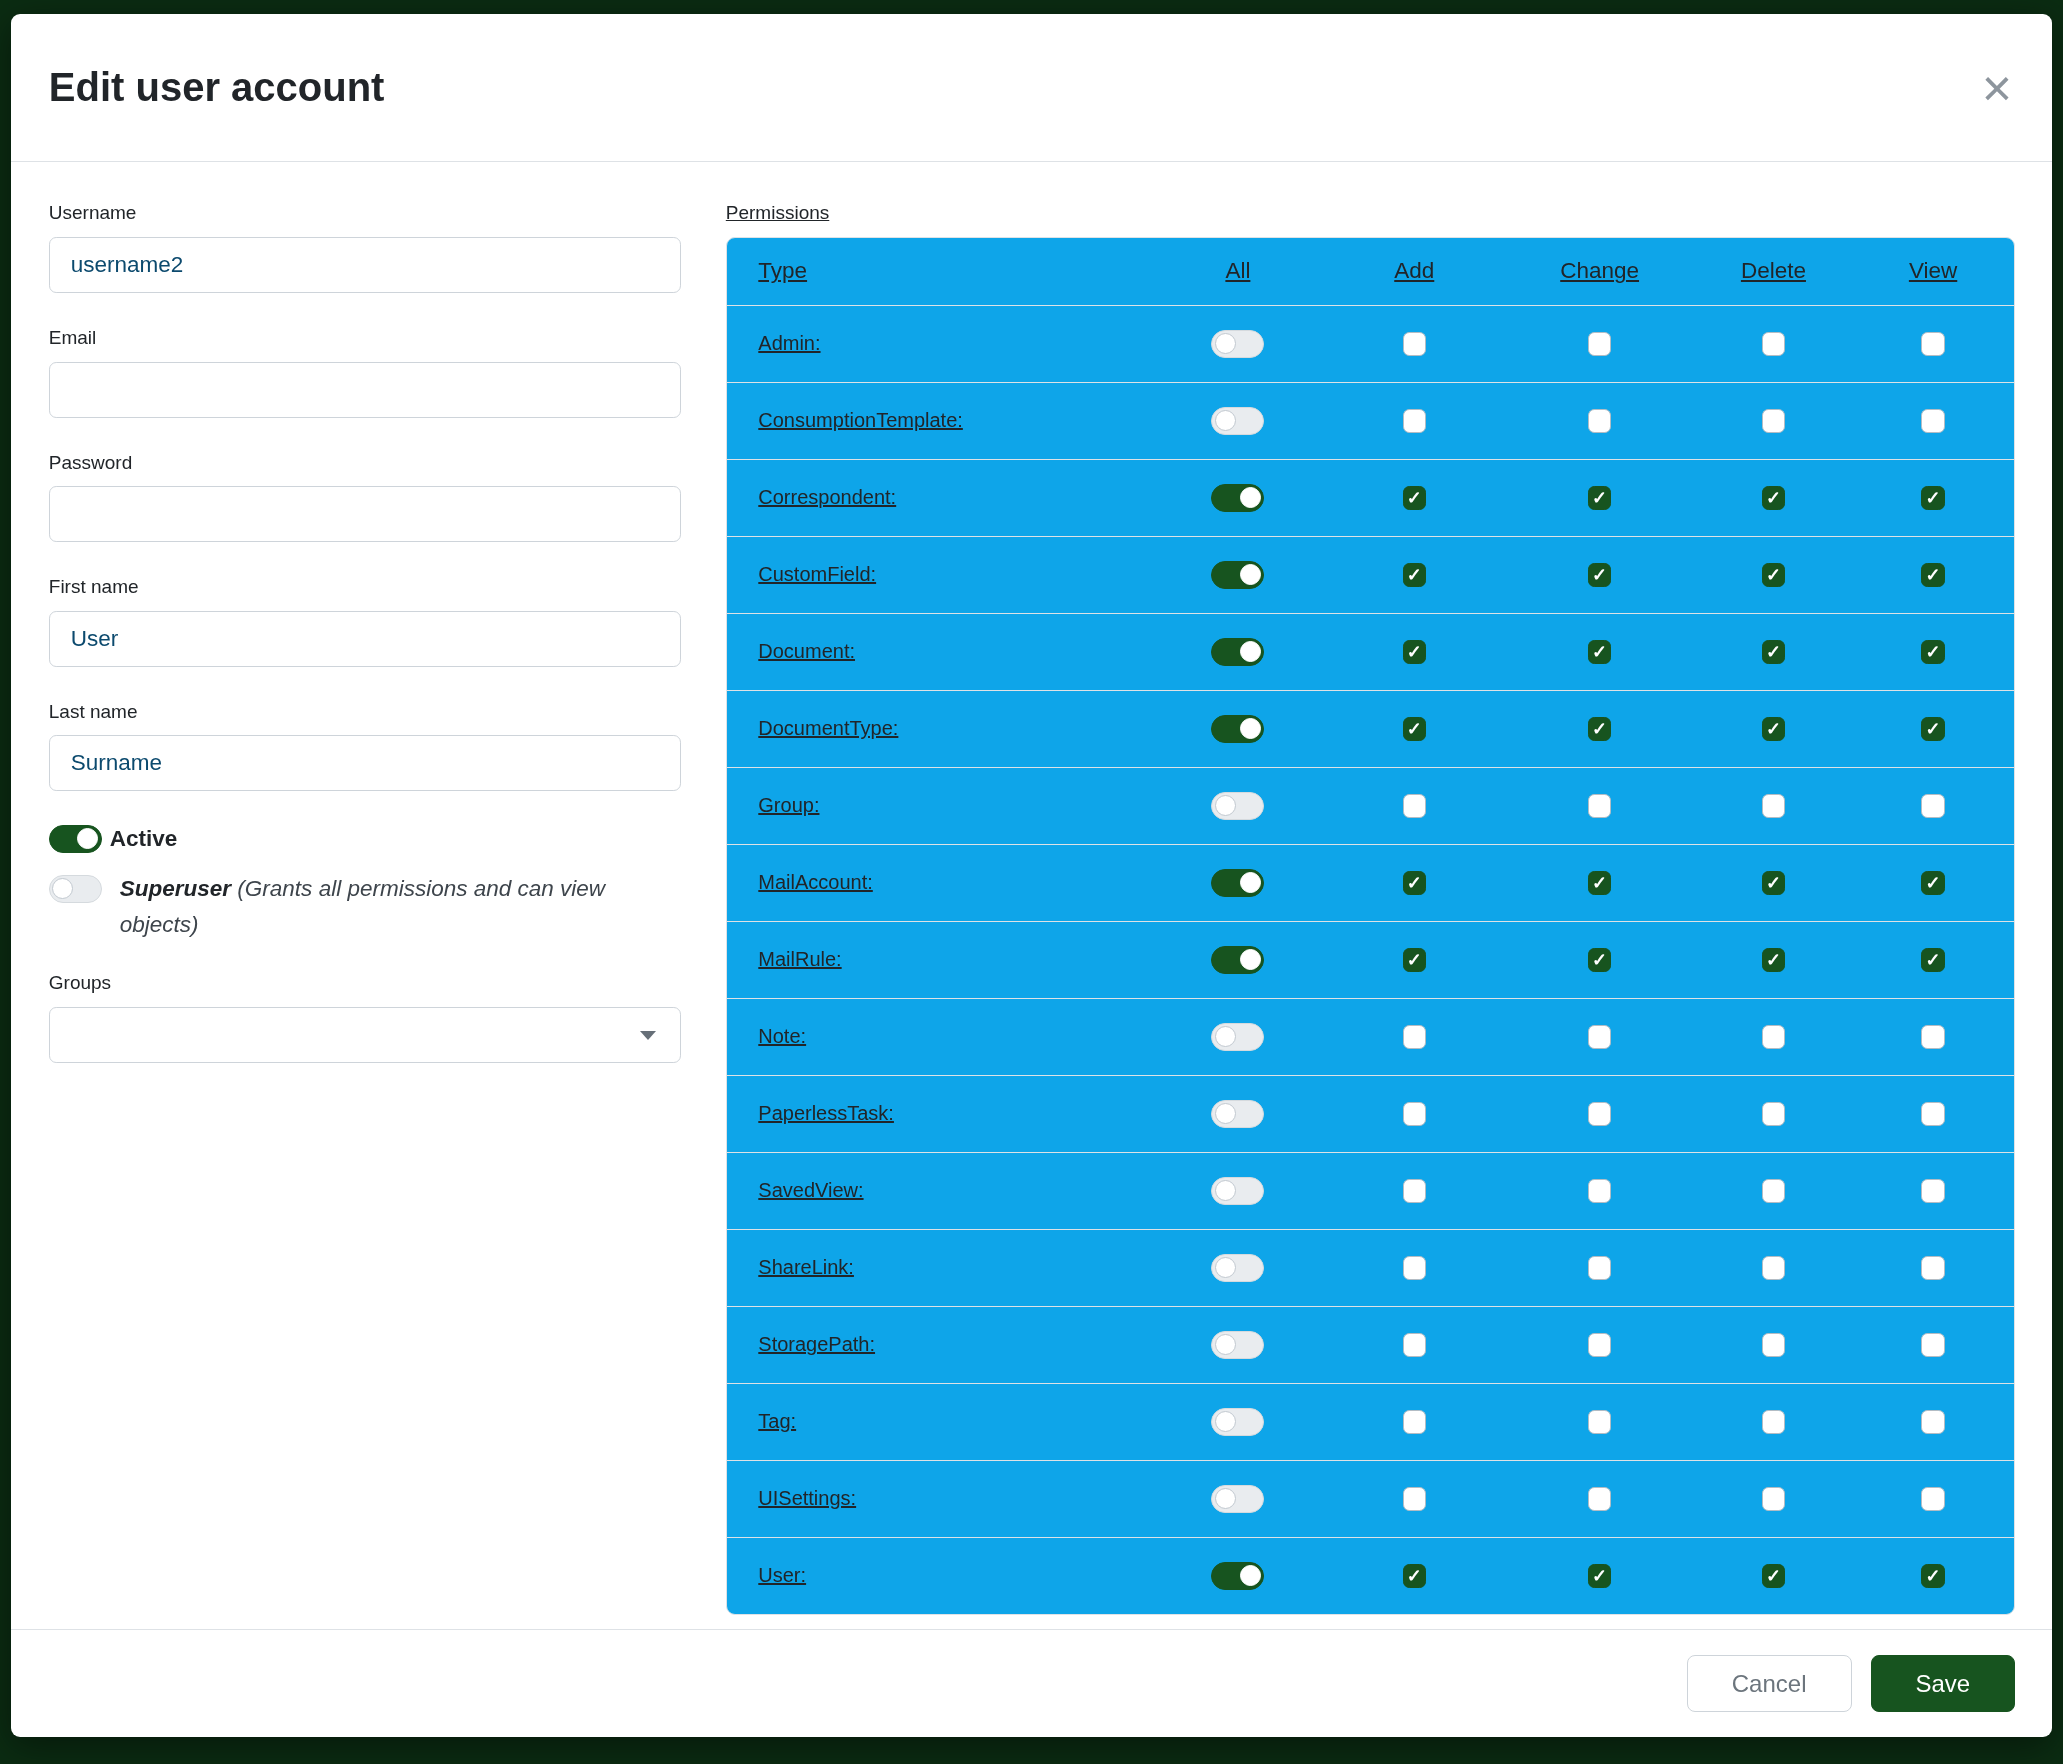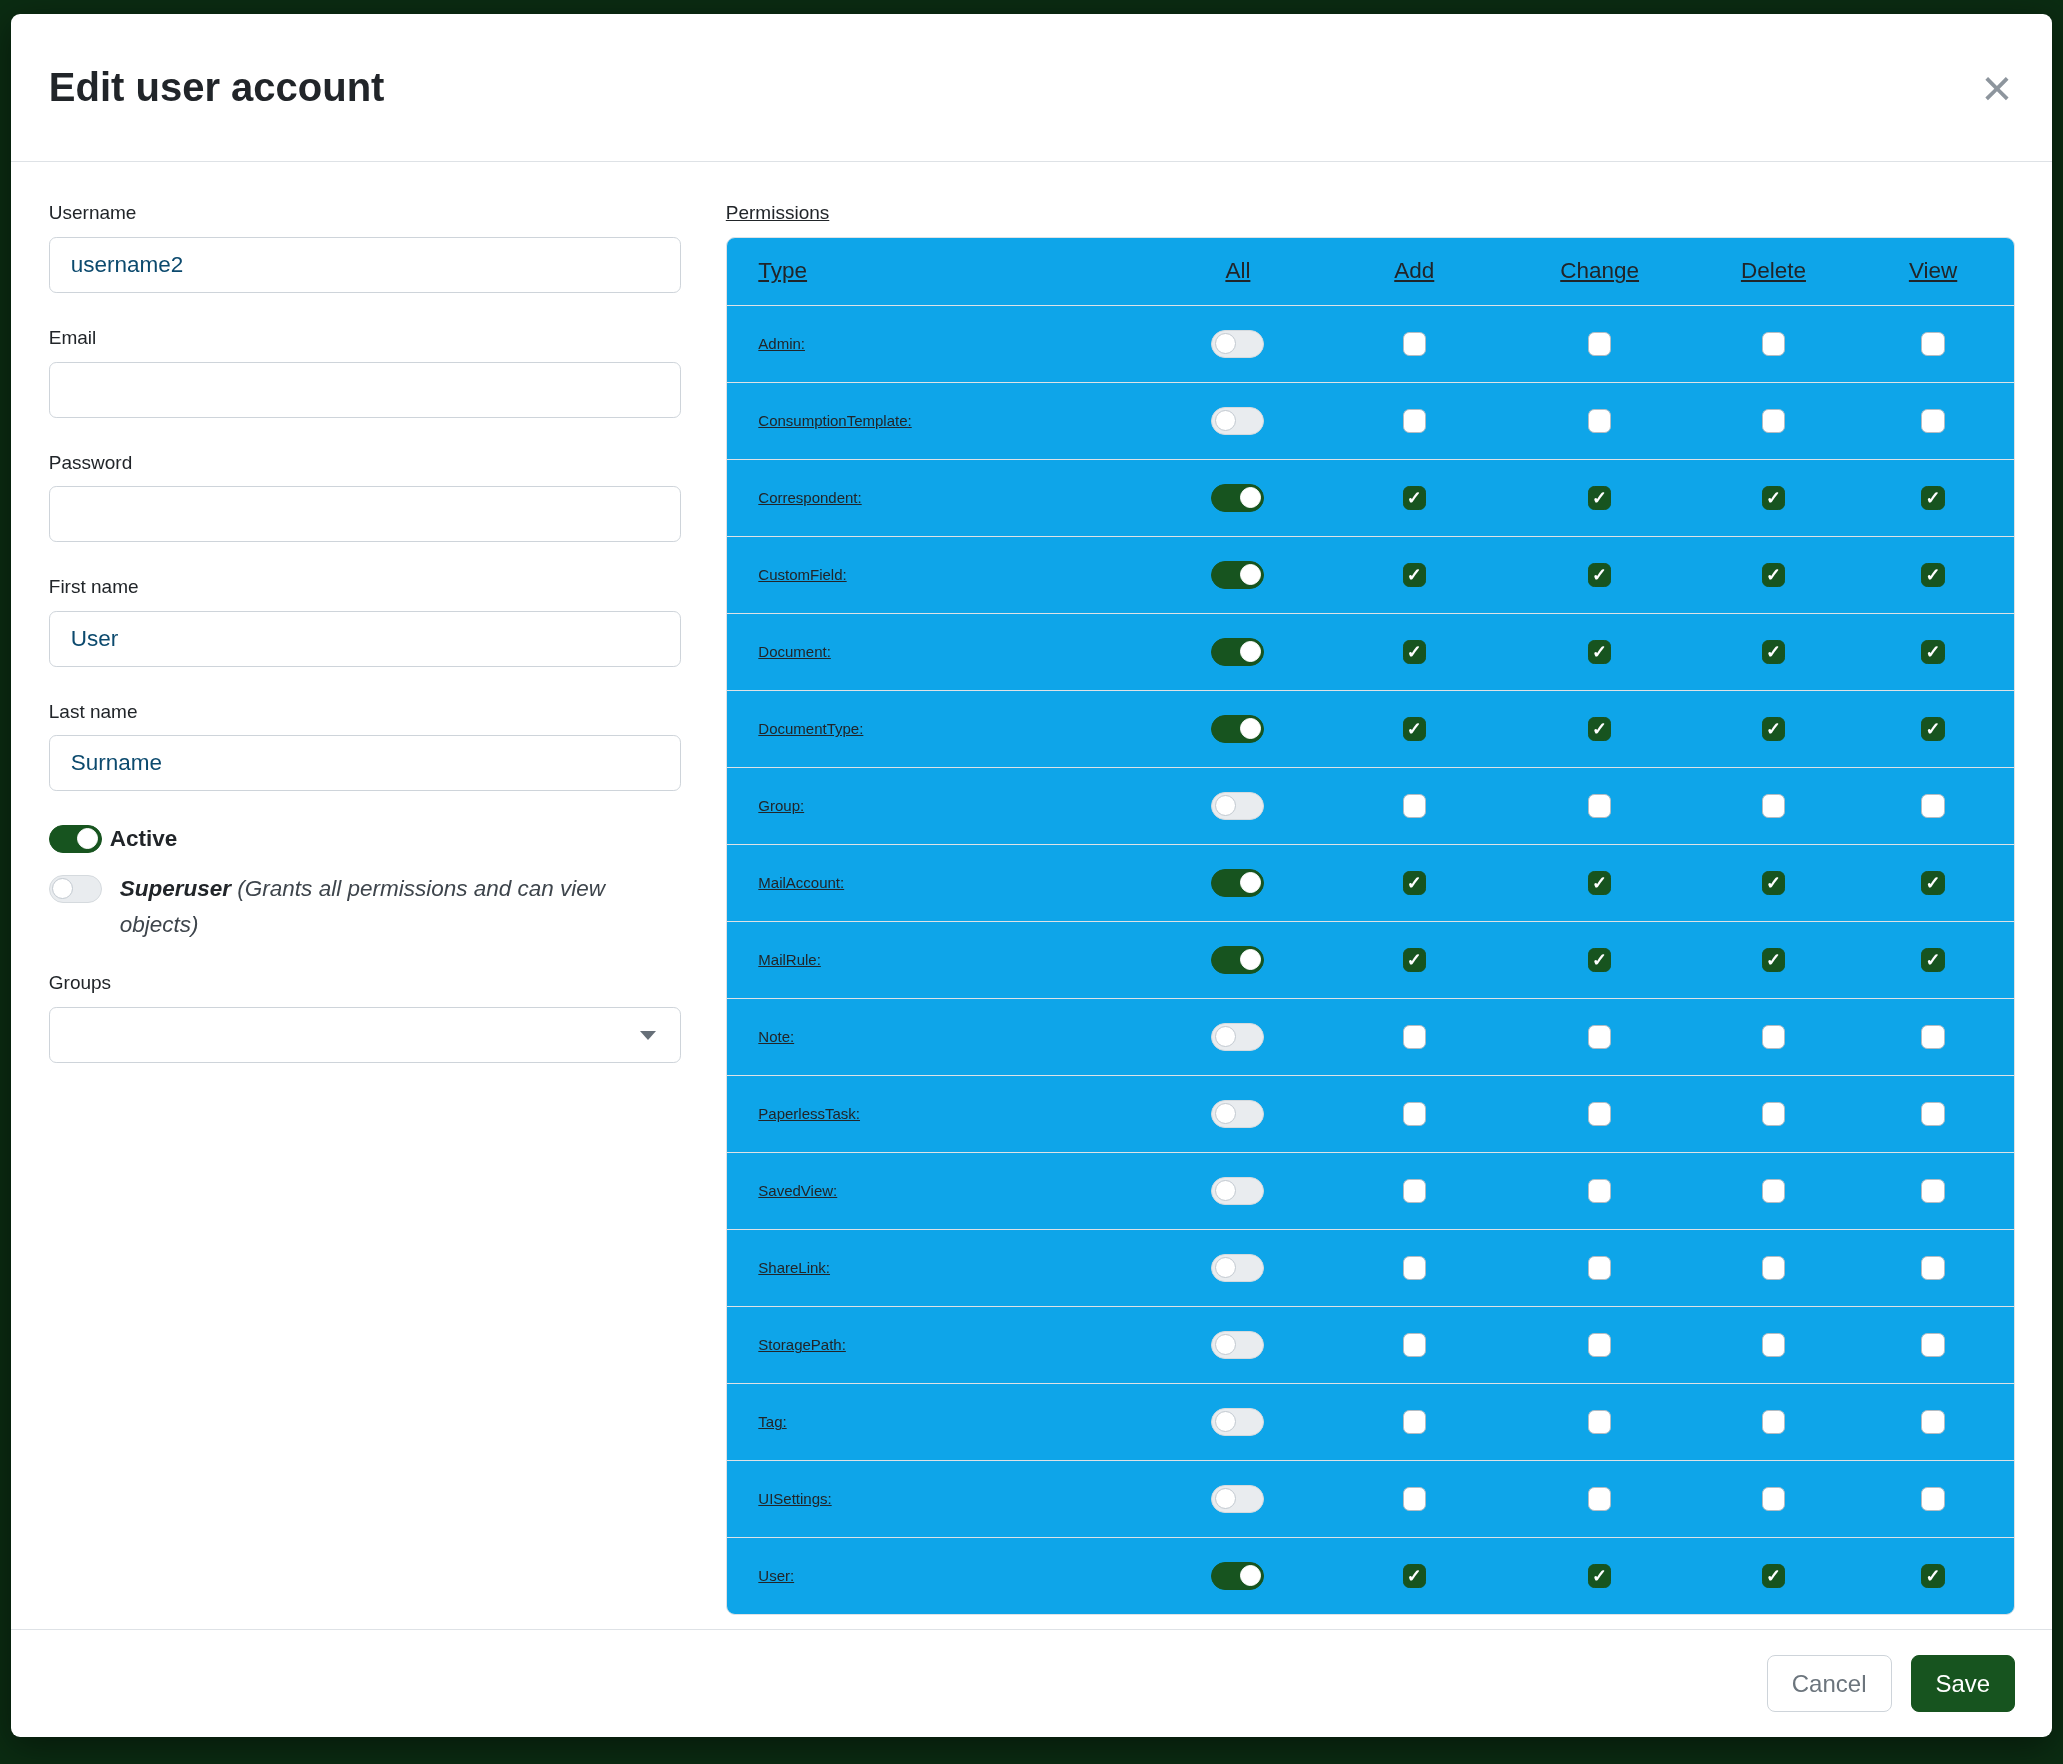--- a/index.html
+++ b/index.html
@@ -94,21 +94,21 @@
     background: #0ea5e9;
   }
   .perm-row {
     display: grid;
     grid-template-columns: 33% 13.4% 14% 14.8% 12.2% 12.6%;
     align-items: center;
     height: 77px;
     border-top: 1.4px solid #dee2e6;
   }
   .perm-row.header { height: 67px; border-top: none; }
-  .perm-type { padding-left: 31.5px; font-size: 15px; color: #212529; }
+  .perm-type { padding-left: 31.5px; font-size: 20px; color: #212529; }
   .perm-cell { display: flex; justify-content: center; align-items: center; }
   .col-head { font-size: 22.5px; color: #212529; }
   
   .checkbox {
     display: inline-block; position: relative;
     width: 23.4px; height: 23.4px; border-radius: 6.3px;
     border: 1.4px solid #b3bcc4; background: #fff; cursor: pointer;
   }
   .checkbox.checked { background: #17541f; border-color: #17541f; }
   .checkbox.checked::after {
@@ -118,21 +118,21 @@
     text-align: center; line-height: 22.5px;
   }
   .modal-footer {
     flex: 0 0 auto;
     height: 108px;
     border-top: 1.4px solid #dee2e6;
     display: flex; align-items: center; justify-content: flex-end;
     gap: 19px; padding: 0 37px;
   }
   .btn {
-    height: 57px; border-radius: 8px; padding: 0 24px;
+    height: 57px; border-radius: 8px; padding: 0 44px;
     font-size: 24px; font-family: "Liberation Sans", sans-serif; cursor: pointer;
   }
   .btn-cancel { background: #ffffff; color: #6c757d; border: 1.4px solid #ced4da; }
   .btn-save { background: #17541f; color: #ffffff; border: 1.4px solid #17541f; }
 </style>
 </head>
 <body>
 
 <div class="modal">
 

